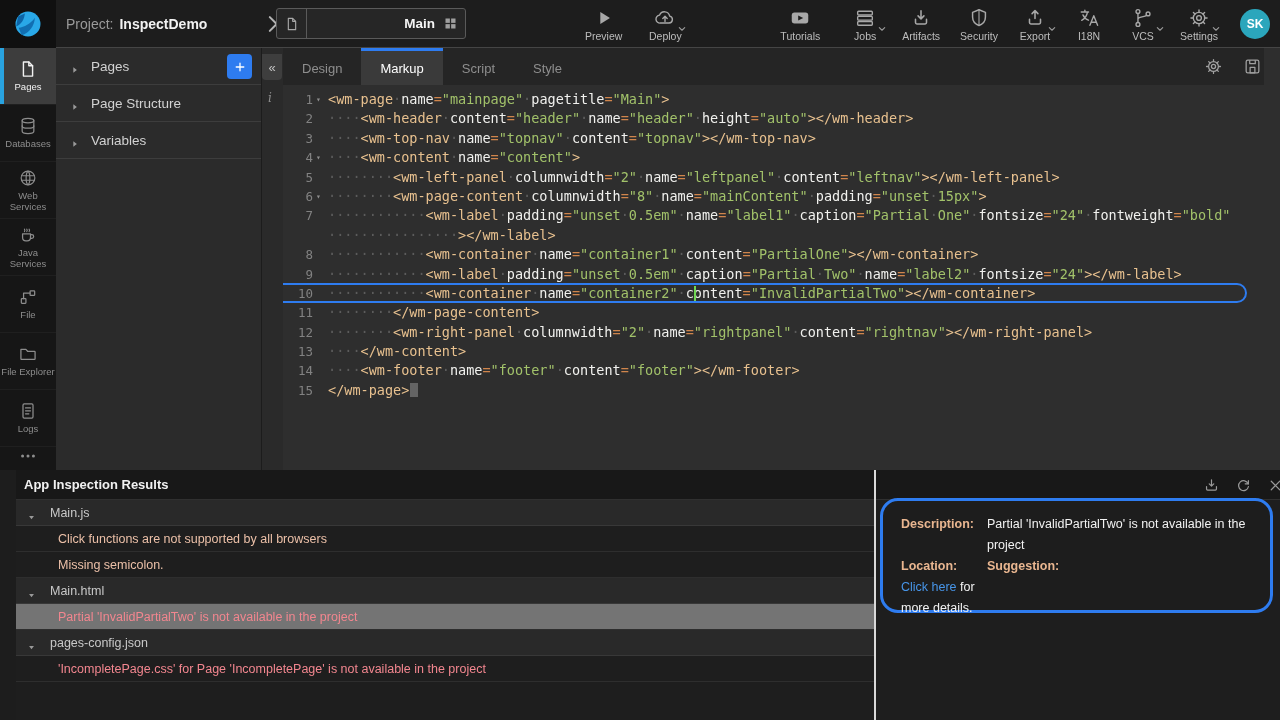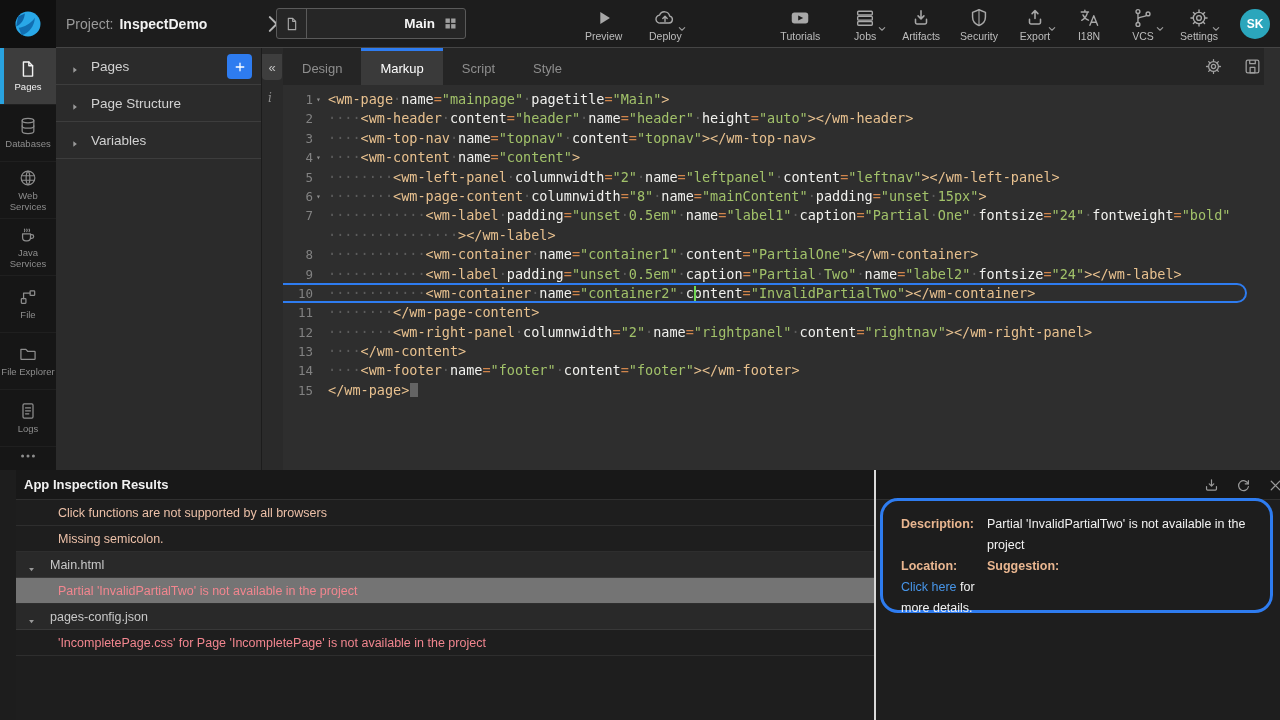--- a/index.html
+++ b/index.html
@@ -472,20 +472,26 @@
             </svg>
         </span>
         <span class="ic">
           <svg viewBox="0 0 24 24" fill="none" stroke="currentColor" stroke-width="1.7" stroke-linecap="round">
               <path d="M6 6 L18 18 M18 6 L6 18"></path>
             </svg>
         </span>
       </div>
     </div>
     <div class="bp-list" id="bp-list">
+        <div class="grp-row">
+          <span class="grp-tri"><span class="ic "><svg viewBox="0 0 24 24">
+                <path d="M5.5 8 L12 16.5 L18.5 8 Z" fill="currentColor"></path>
+              </svg></span></span>
+          <span class="grp-lab">Main.js</span>
+        </div>
         <div class="iss-row warning">
           <span>Click functions are not supported by all browsers</span>
         </div>
         <div class="iss-row warning">
           <span>Missing semicolon.</span>
         </div>
         <div class="grp-row">
           <span class="grp-tri"><span class="ic "><svg viewBox="0 0 24 24">
                 <path d="M5.5 8 L12 16.5 L18.5 8 Z" fill="currentColor"></path>
               </svg></span></span>

